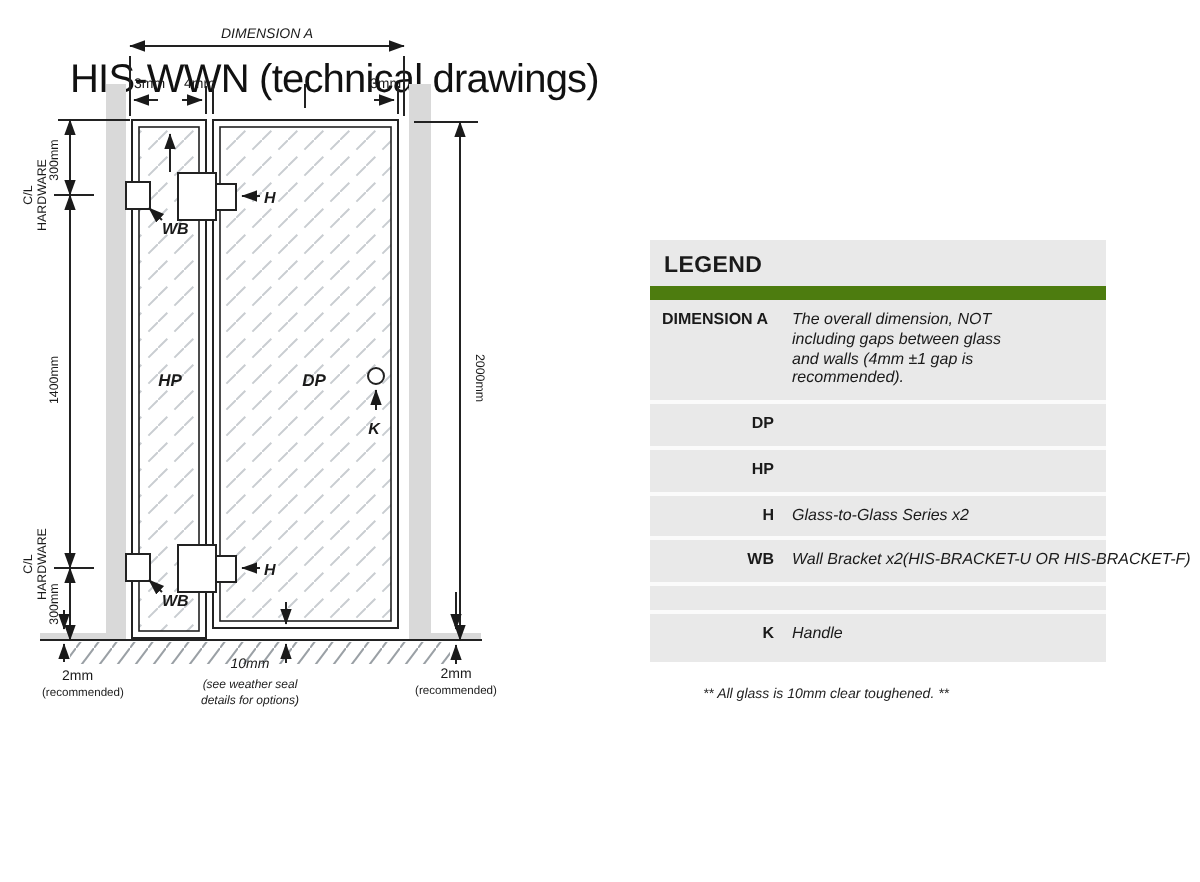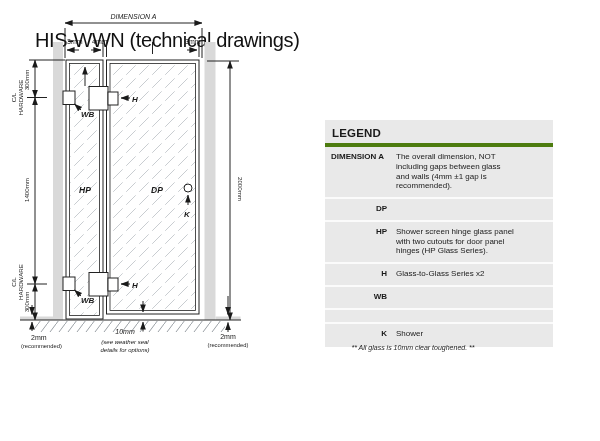--- a/index.html
+++ b/index.html
@@ -17,30 +17,30 @@
   .dimtext-sm{font-size:6.2px;}
   .ital{font-style:italic;}
   .panel-label{font-size:8.5px;font-weight:bold;font-style:italic;}
   .hw-label{font-size:8px;font-weight:bold;font-style:italic;}
 
   .legend{
     position:absolute;left:325px;top:120px;width:228px;background:#e9e9e9;
   }
   .legend-header{
     font-weight:bold;font-size:11.5px;padding:7px 8px 4px 7px;
-    border-bottom:4px solid #4d7c0f;letter-spacing:0.2px;
+    border-bottom:7px solid #4d7c0f;letter-spacing:0.2px;
   }
   .legend-row{display:flex;padding:5px 6px 6px 6px;}
   .legend-row + .legend-row, .legend-spacer, .legend-row.after-spacer{border-top:2px solid #fbfbfb;}
   .legend-key{
     width:56px;flex:none;font-weight:bold;font-size:8px;text-align:right;
     line-height:1.22;
   }
   .legend-desc{
-    margin-left:9px;font-size:8px;line-height:1.22;white-space:pre-line;
+    margin-left:9px;font-size:8px;line-height:1.22;white-space:pre-line;font-style:italic;
   }
   .row-dima .legend-key{text-align:left;white-space:nowrap;}
   .row-wb .legend-desc{white-space:nowrap;}
   .legend-spacer{height:12px;}
   .row-k{padding-bottom:9px;}
   .footnote{
     position:absolute;left:325px;top:344px;width:176px;text-align:center;
     font-style:italic;font-size:7px;color:#222;
   }
 </style>
@@ -185,35 +185,33 @@
 and walls (4mm ±1 gap is
 recommended).</div>
   </div>
 
   <div class="legend-row">
     <div class="legend-key">DP</div>
   </div>
 
   <div class="legend-row">
     <div class="legend-key">HP</div>
-    <div class="legend-desc">Shower screen hinge glass panel
-with two cutouts for door panel
-hinges (HP Glass Series).</div>
   </div>
 
   <div class="legend-row">
     <div class="legend-key">H</div>
     <div class="legend-desc">Glass-to-Glass Series x2</div>
   </div>
 
   <div class="legend-row row-wb">
     <div class="legend-key">WB</div>
+    <div class="legend-desc">Wall Bracket x2(HIS-BRACKET-U OR HIS-BRACKET-F)</div>
   </div>
 
   <div class="legend-spacer"></div>
 
   <div class="legend-row row-k after-spacer">
     <div class="legend-key">K</div>
-    <div class="legend-desc">Shower</div>
+    <div class="legend-desc">Handle</div>
   </div>
 </div>
 
 <div class="footnote">** All glass is 10mm clear toughened. **</div>
 
 </body></html>

